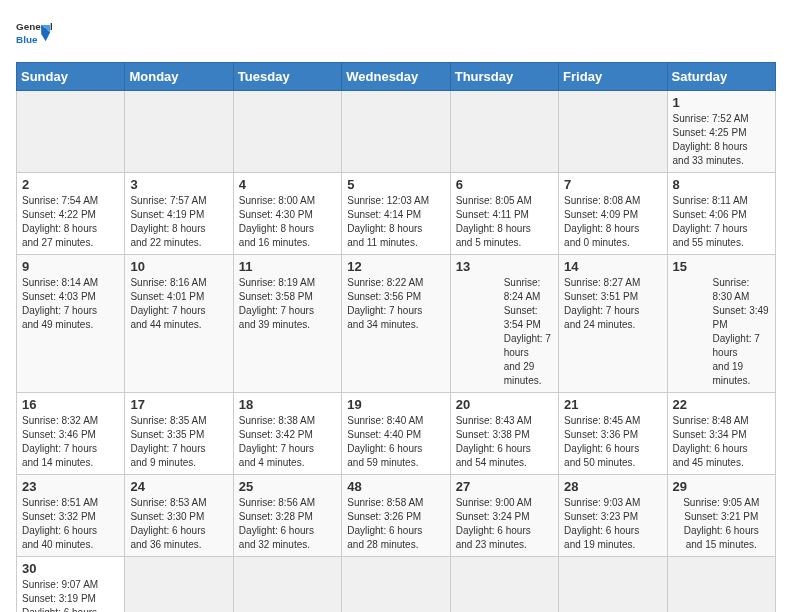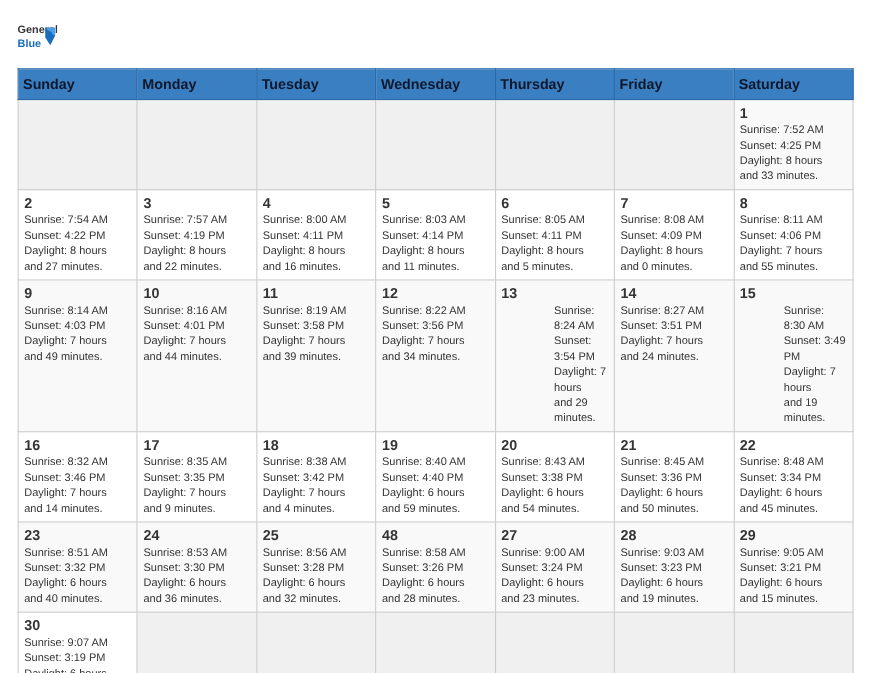--- a/index.html
+++ b/index.html
@@ -37,21 +37,21 @@
       font-size: 14px;
       color: #555;
     }
     .calendar-table {
       width: 100%;
       border-collapse: collapse;
       border: 1px solid #ccc;
     }
     .calendar-table th {
       background-color: #3a7fc1;
-      color: #0f172a;
+      color: #ffffff;
       font-size: 13px;
       font-weight: bold;
       padding: 6px 4px;
       text-align: left;
       border: 1px solid #2d6aa8;
     }
     .calendar-table td {
       border: 1px solid #ccc;
       vertical-align: top;
       padding: 4px 5px;
@@ -142,27 +142,27 @@
         <td>
           <span class="day-number">3</span>
           <div class="day-info" style="white-space: pre-line;">Sunrise: 7:57 AM
 Sunset: 4:19 PM
 Daylight: 8 hours
 and 22 minutes.</div>
         </td>
         <td>
           <span class="day-number">4</span>
           <div class="day-info" style="white-space: pre-line;">Sunrise: 8:00 AM
-Sunset: 4:11 PM
+Sunset: 4:30 PM
 Daylight: 8 hours
 and 16 minutes.</div>
         </td>
         <td>
           <span class="day-number">5</span>
-          <div class="day-info" style="white-space: pre-line;">Sunrise: 8:03 AM
+          <div class="day-info" style="white-space: pre-line;">Sunrise: 12:03 AM
 Sunset: 4:14 PM
 Daylight: 8 hours
 and 11 minutes.</div>
         </td>
         <td>
           <span class="day-number">6</span>
           <div class="day-info" style="white-space: pre-line;">Sunrise: 8:05 AM
 Sunset: 4:11 PM
 Daylight: 8 hours
 and 5 minutes.</div>
@@ -322,21 +322,21 @@
         </td>
         <td>
           <span class="day-number">28</span>
           <div class="day-info" style="white-space: pre-line;">Sunrise: 9:03 AM
 Sunset: 3:23 PM
 Daylight: 6 hours
 and 19 minutes.</div>
         </td>
         <td>
           <span class="day-number">29</span>
-          <div class="day-info" style="white-space: pre-line;">Sunrise: 9:05 AM
+          <div class="day-info" style="white-space: pre-line; text-align: center;">Sunrise: 9:05 AM
 Sunset: 3:21 PM
 Daylight: 6 hours
 and 15 minutes.</div>
         </td>
       </tr>
       <tr class="last-row">
         <td>
           <span class="day-number">30</span>
           <div class="day-info" style="white-space: pre-line;">Sunrise: 9:07 AM
 Sunset: 3:19 PM

